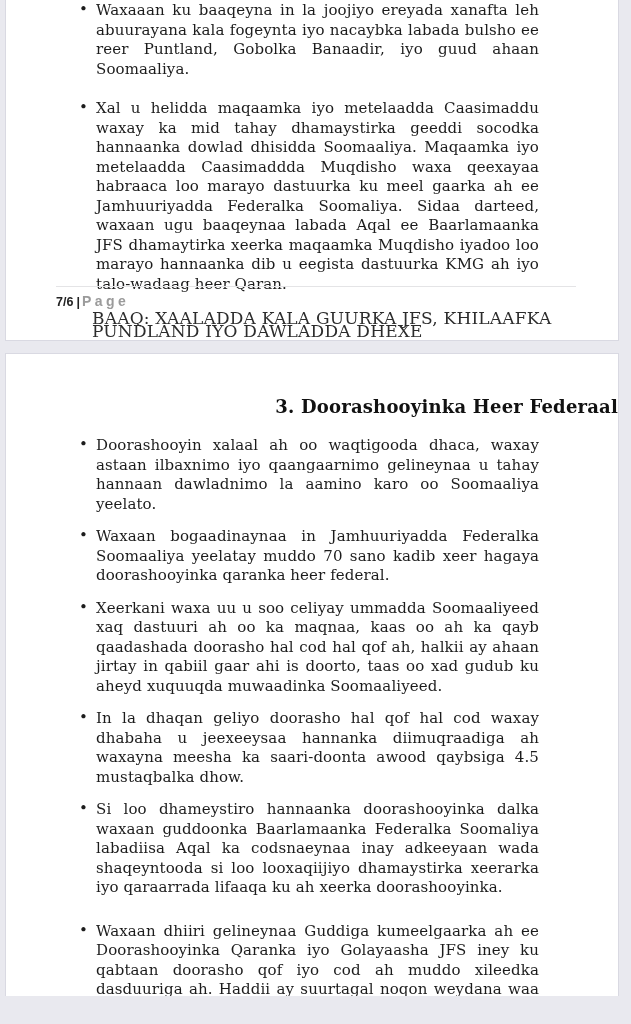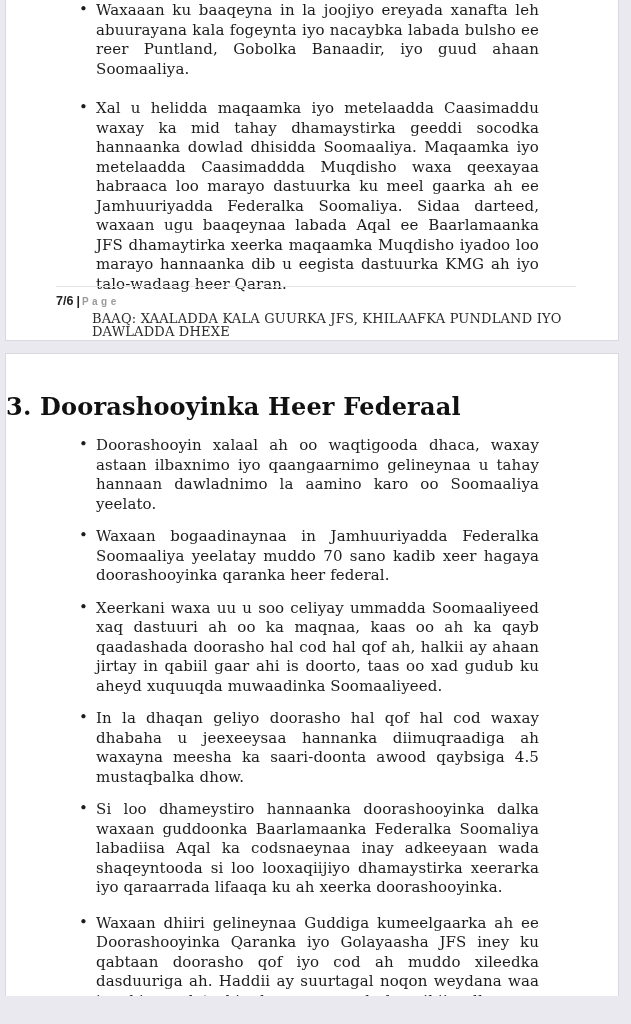--- a/index.html
+++ b/index.html
@@ -50,30 +50,30 @@
     left: -17px;
     top: -1px;
     font-size: 15px;
     color: #1c1c1c;
   }
   .page-top ul.bullets { padding-top: 1px; }
   .page-top ul.bullets li { margin-bottom: 20px; }
 
   .section-heading {
     margin: 0 0 18px 0;
-    text-align: left;
-    font-size: 24px;
+    text-align: right;
+    font-size: 18px;
     font-weight: bold;
     line-height: 22px;
     letter-spacing: 0.2px;
     color: #111111;
   }
   .page-bottom ul.bullets li { margin-bottom: 13px; }
   .page-bottom ul.bullets li:nth-child(4) { }
-  .page-bottom ul.bullets li:nth-child(5) { margin-bottom: 16px; }
+  .page-bottom ul.bullets li:nth-child(5) { margin-bottom: 24px; }
 
   .pagefooter {
     position: absolute;
     left: 50px;
     right: 42px;
     top: 286px;
   }
   .footer-rule {
     border-top: 1px solid #e4e4e6;
     height: 0;
@@ -83,27 +83,27 @@
     font-family: "Liberation Sans", sans-serif;
     font-size: 12.5px;
     line-height: 14px;
     color: #222222;
   }
   .footer-line1 .pn { font-weight: bold; }
   .footer-line1 .sep { font-weight: bold; margin: 0 2px 0 3px; }
   .footer-line1 .plabel {
     color: #9b9b9b;
     font-weight: 600;
-    font-size: 10px;
+    font-size: 14px;
     letter-spacing: 3.5px;
   }
   .footer-line2 {
     margin-left: 36px;
     margin-top: 3px;
-    font-size: 13px;
+    font-size: 17px;
     line-height: 13px;
     letter-spacing: 0.2px;
     color: #2c2c2c;
   }
 </style>
 </head>
 <body>
 
 <div class="page page-top">
   <ul class="bullets">

